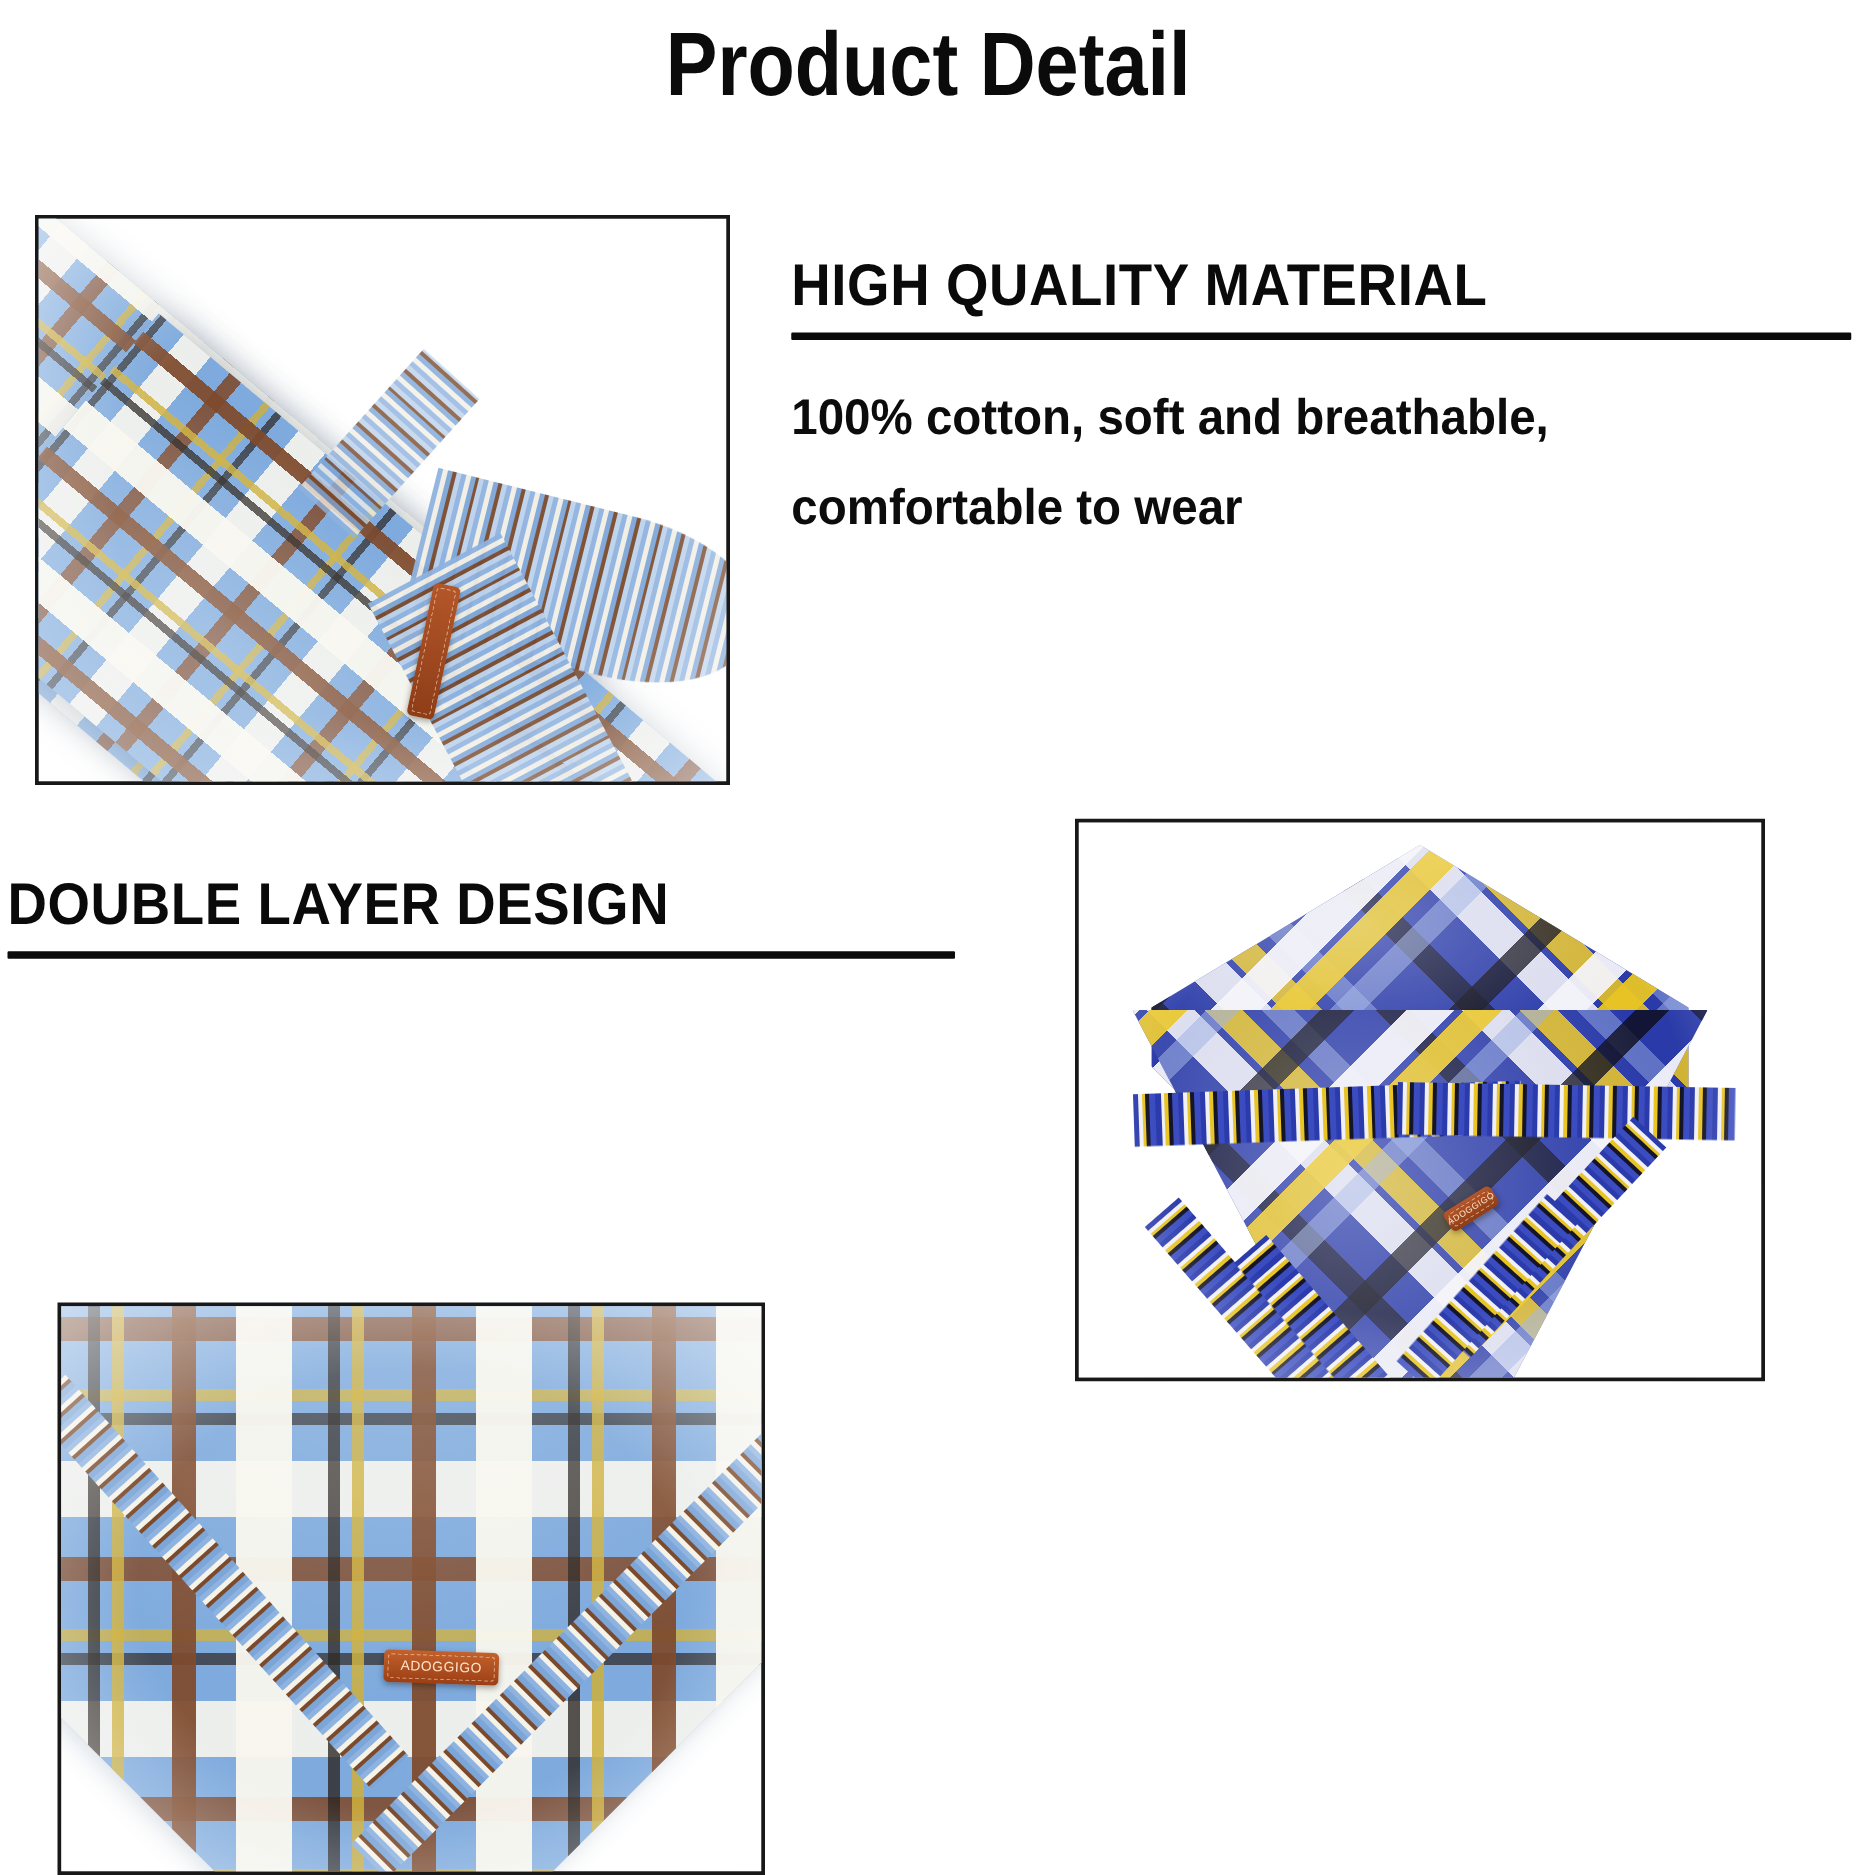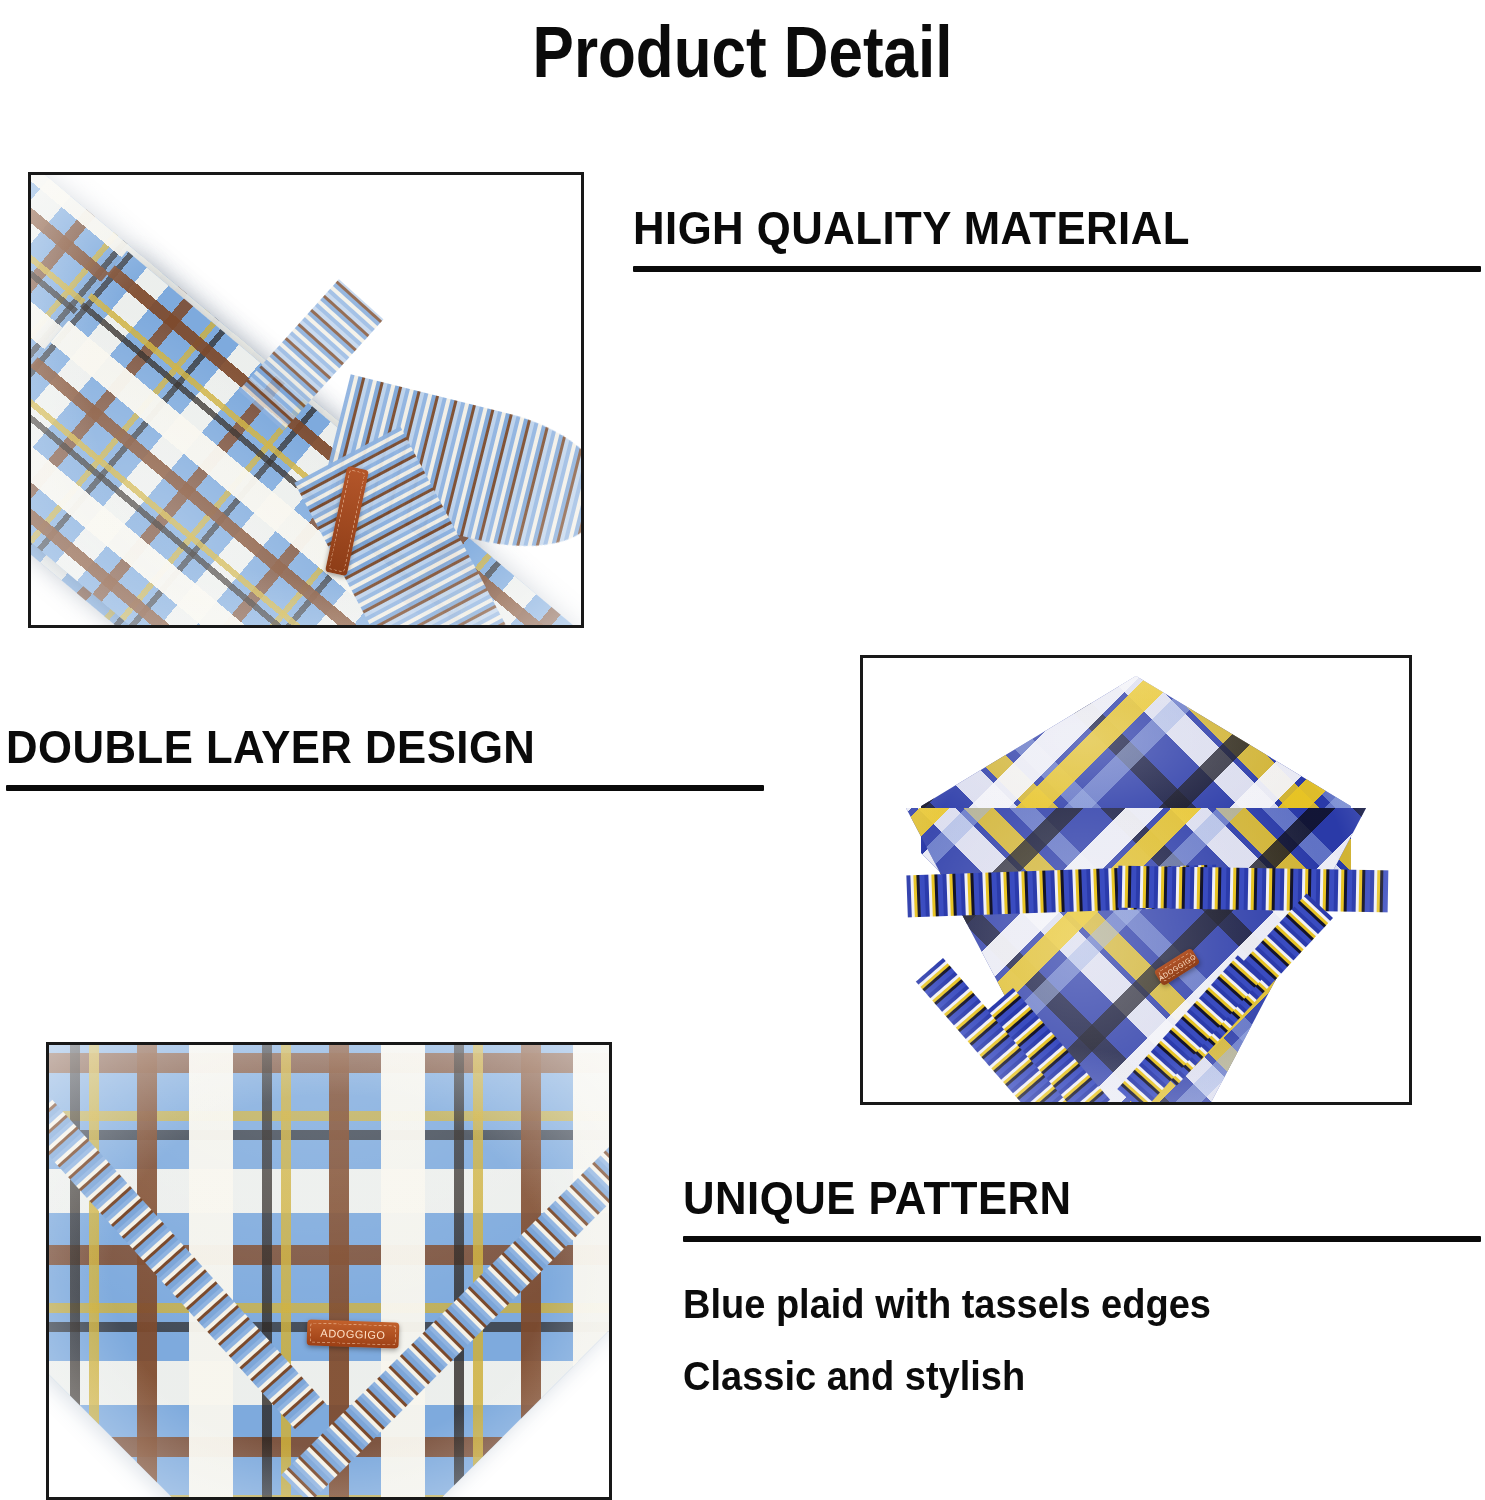--- a/index.html
+++ b/index.html
@@ -292,23 +292,27 @@
         <div class="tag-dots"></div>
       </div>
 
       <div class="vignette"></div>
     </div>
   </div>
 
   <div class="feature" id="feat-hqm" style="left:633px;top:200px;width:850px;">
     <h2>HIGH QUALITY MATERIAL</h2>
     <div class="rule" style="width:848px;"></div>
-  </div>
-
-  <div class="feature" id="feat-dld" style="left:6px;top:695px;width:770px;margin-top:24px;">
+    <div class="body-wrap">
+      <p>100% cotton, soft and breathable,</p>
+      <p>comfortable to wear</p>
+    </div>
+  </div>
+
+  <div class="feature" id="feat-dld" style="left:6px;top:695px;width:770px;">
     <h2>DOUBLE LAYER DESIGN</h2>
     <div class="rule" style="width:758px;"></div>
   </div>
 
   <div class="photo" id="photo-blue">
     <div class="plaid-stage">
 
       <div class="blue-upper" style="top:18px;">
         <div class="blueplaid" style="inset:-40px;transform:rotate(45deg) scale(1.4);"></div>
         <div class="shine"></div>
@@ -350,22 +354,14 @@
 
       <div class="tag-leather" style="left:258px;top:276px;width:92px;height:26px;transform:rotate(2deg);background:linear-gradient(180deg,#c2612c,#9c3f15);">
         <div class="tag-dots"></div>
         <div class="tag-text" style="font-size:11px;">ADOGGIGO</div>
       </div>
 
       <div class="vignette"></div>
     </div>
   </div>
 
-  <div class="feature" id="feat-up" style="left:683px;top:1170px;width:800px;">
-    <h2>UNIQUE PATTERN</h2>
-    <div class="rule" style="width:798px;"></div>
-    <div class="body-wrap">
-      <p>Blue plaid with tassels edges</p>
-      <p>Classic and stylish</p>
-    </div>
-  </div>
 
 </div>
 
 </body></html>

